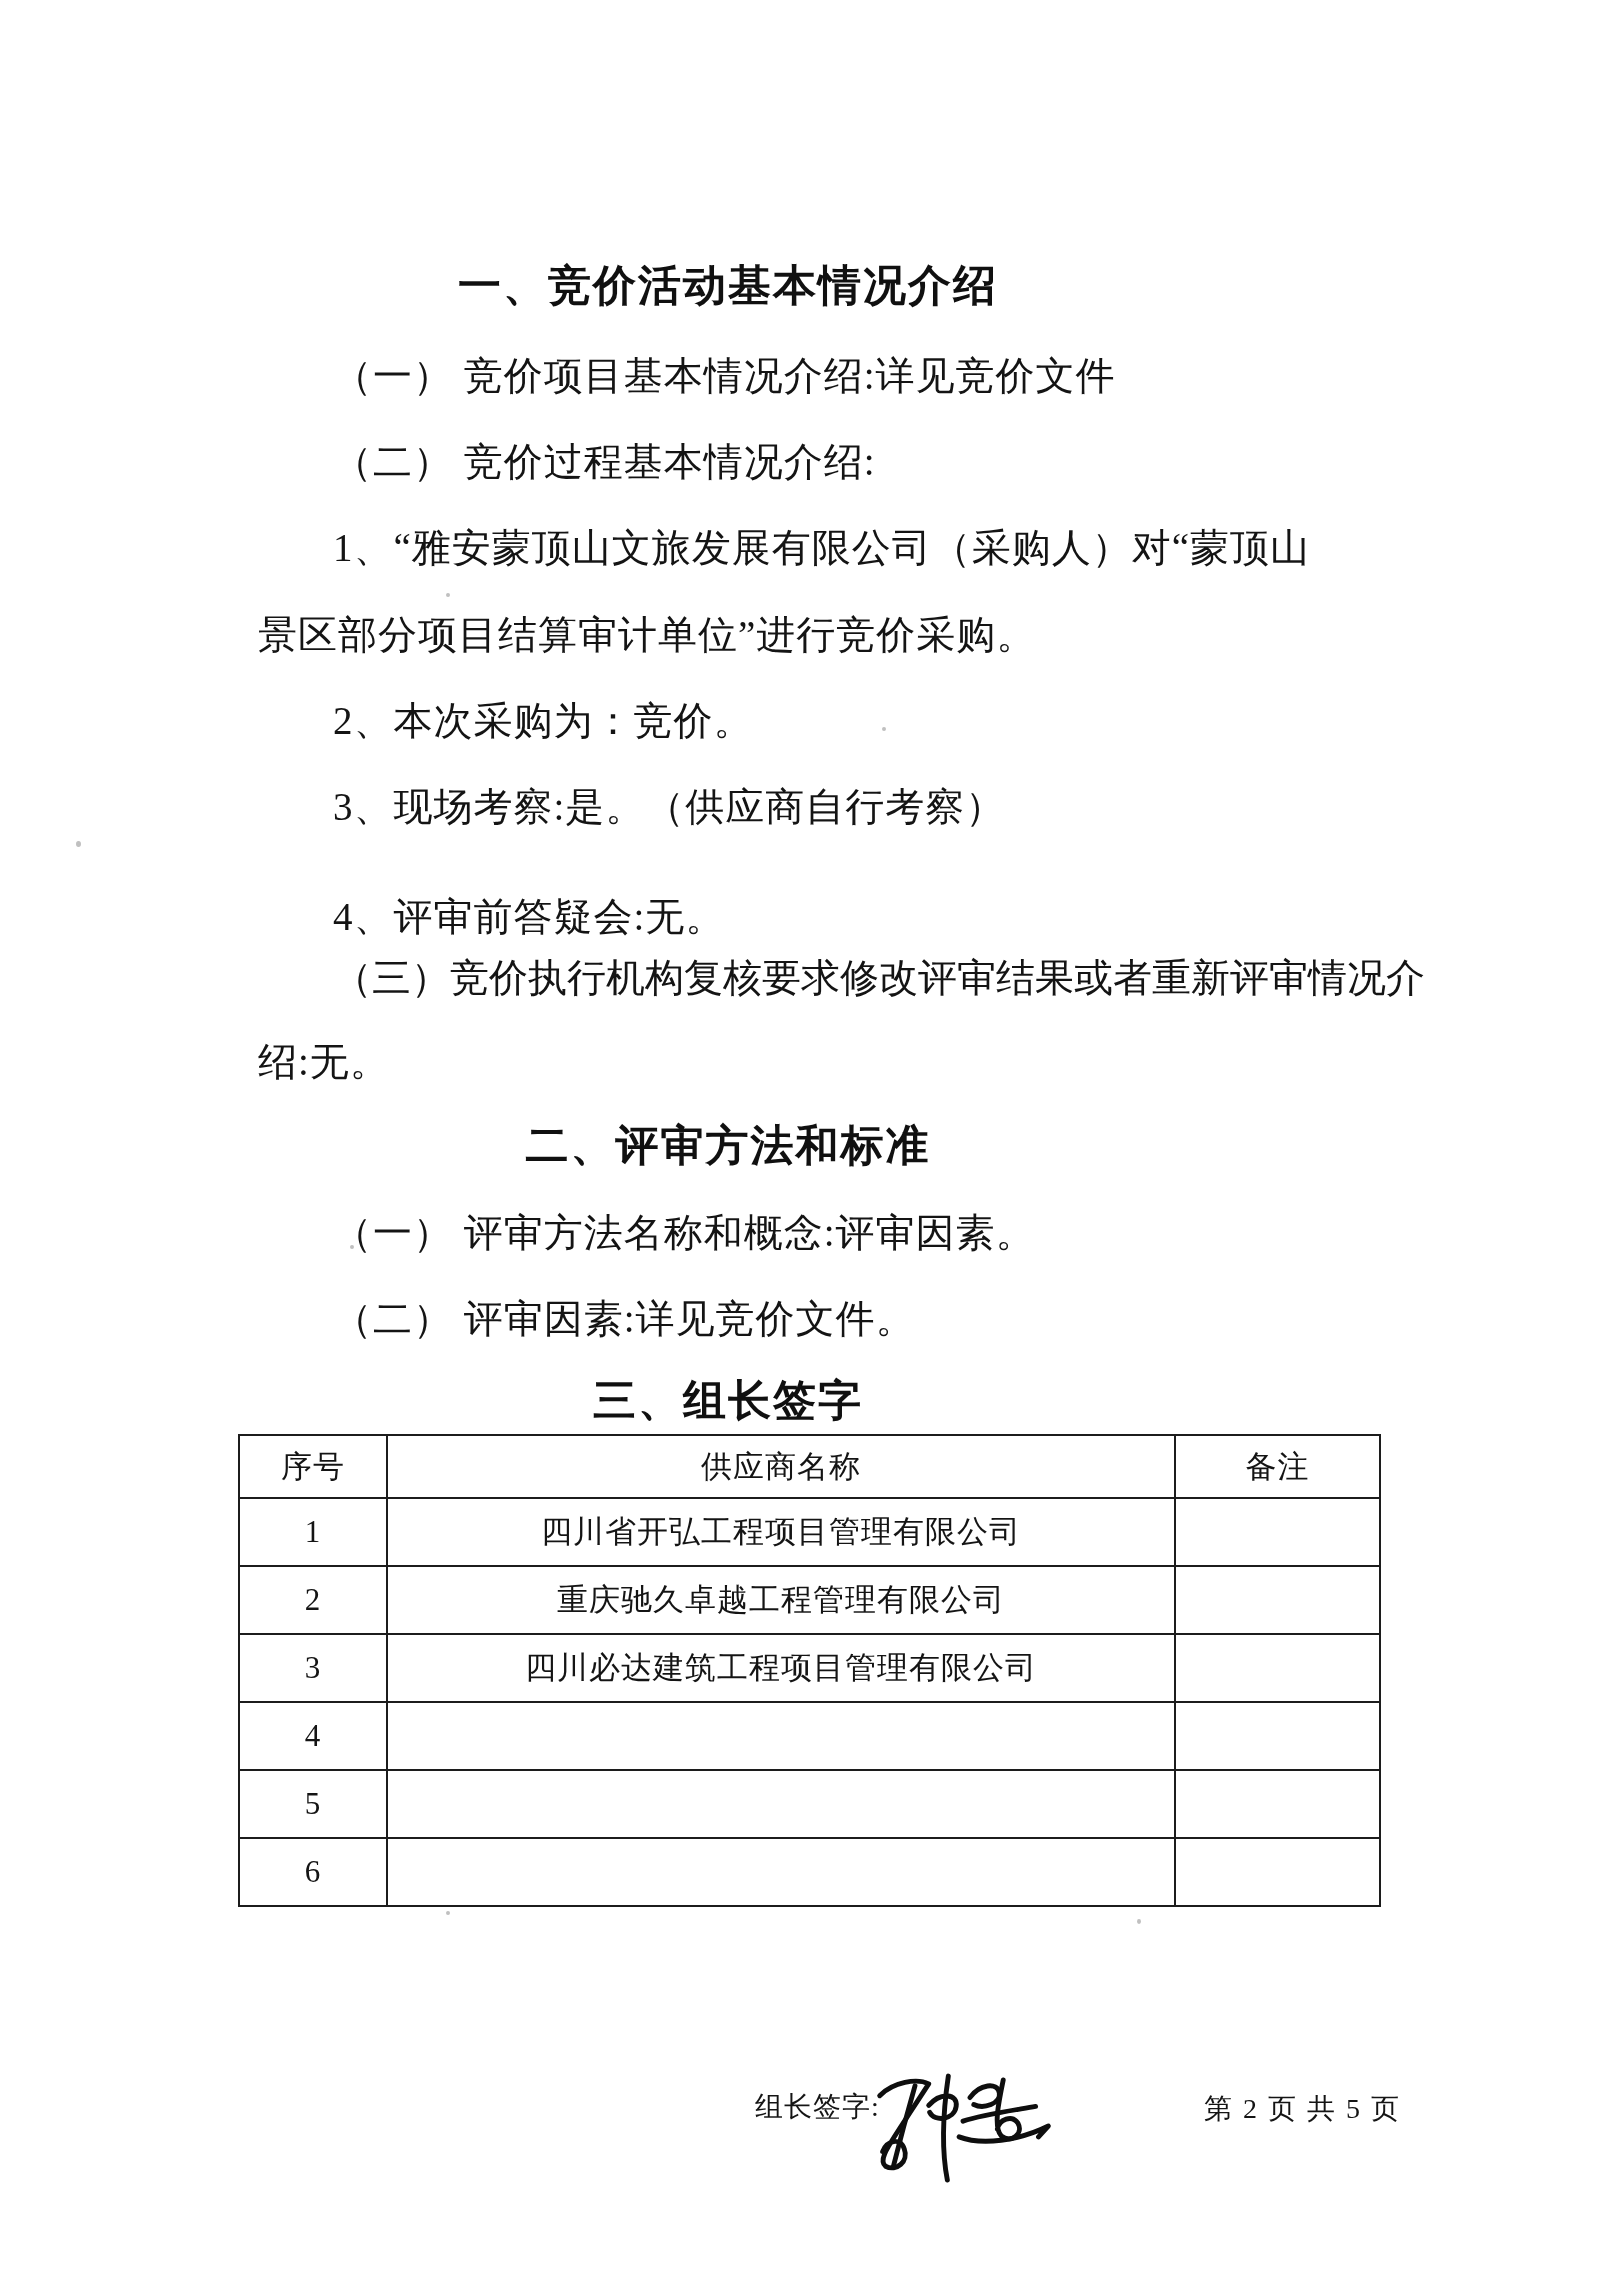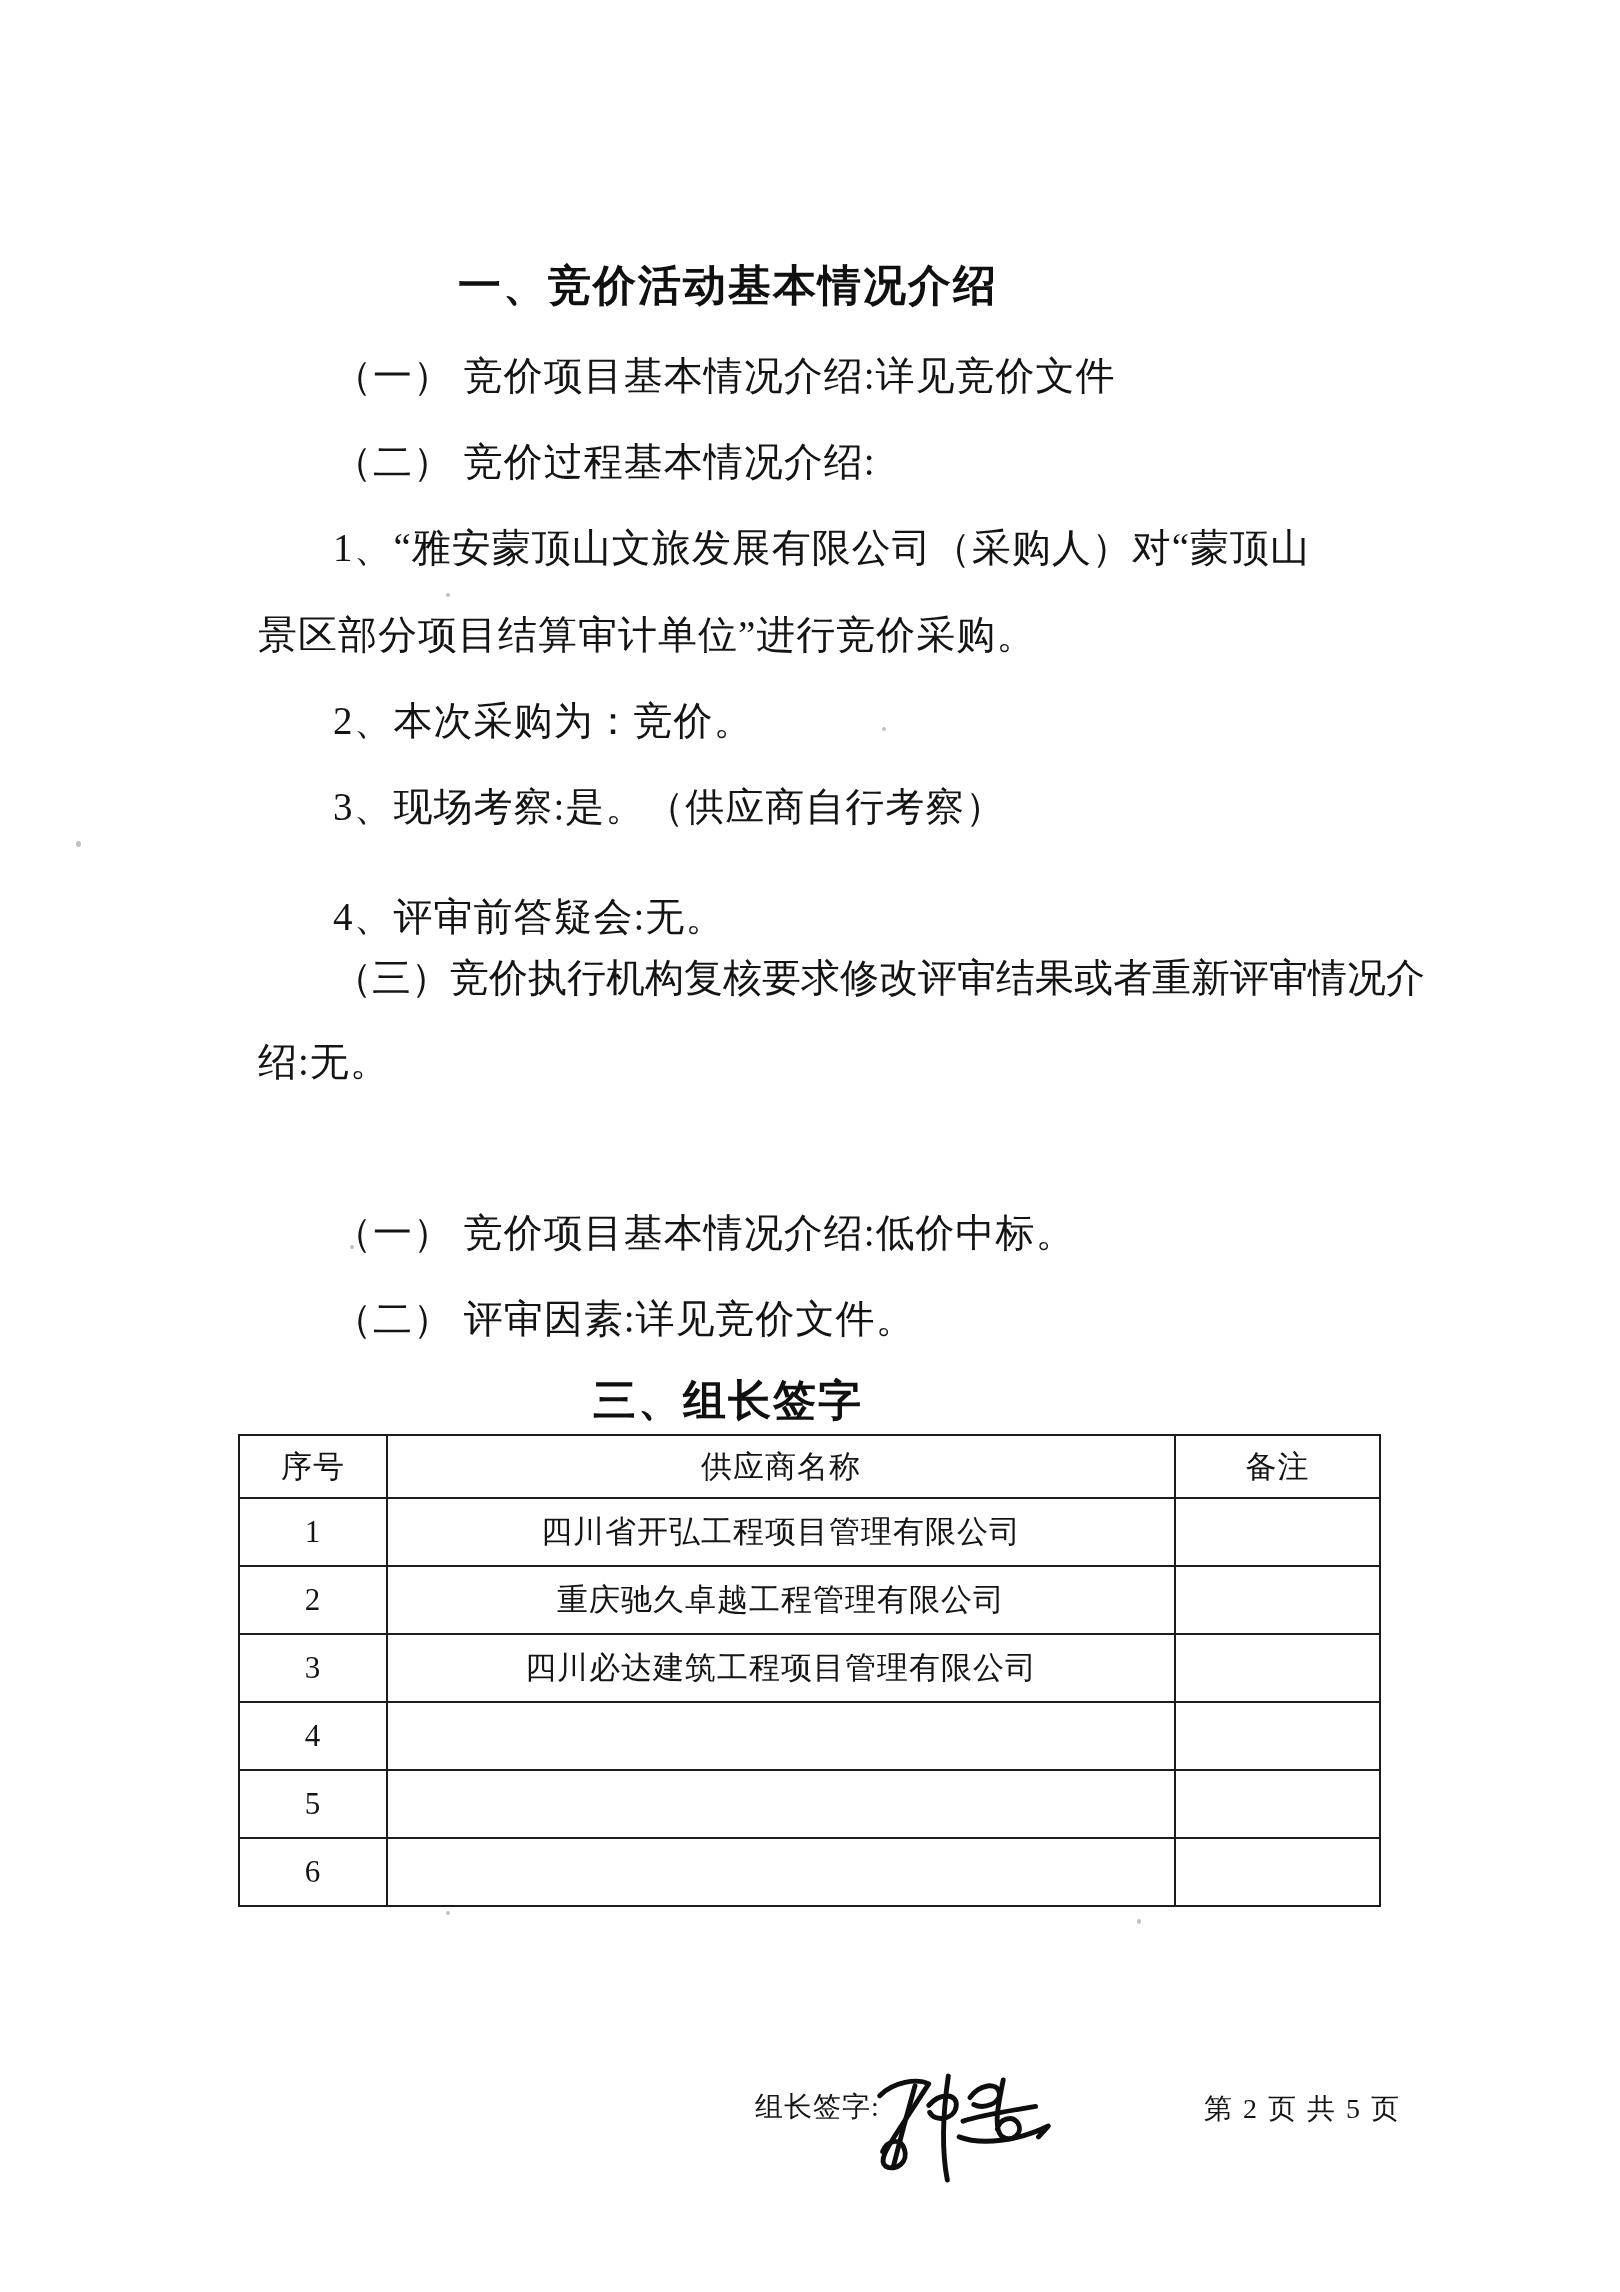--- a/index.html
+++ b/index.html
@@ -88,22 +88,23 @@
   <div class="line" style="left:333px;top:521px;">1、“雅安蒙顶山文旅发展有限公司（采购人）对“蒙顶山</div>
   <div class="line" style="left:258px;top:608px;">景区部分项目结算审计单位”进行竞价采购。</div>
 
   <div class="line" style="left:333px;top:694px;">2、本次采购为：竞价。</div>
   <div class="line" style="left:333px;top:780px;">3、现场考察:是。（供应商自行考察）</div>
   <div class="line" style="left:333px;top:890px;">4、评审前答疑会:无。</div>
 
   <div class="line" style="left:333px;top:951px;letter-spacing:0;">（三）竞价执行机构复核要求修改评审结果或者重新评审情况介</div>
   <div class="line" style="left:258px;top:1035px;">绍:无。</div>
 
+  <div class="heading" style="top:1117px;">二、评审方法和标准</div>
 
-  <div class="line" style="left:333px;top:1206px;">（一） 竞价项目基本情况介绍:低价中标。</div>
+  <div class="line" style="left:333px;top:1206px;">（一） 评审方法名称和概念:评审因素。</div>
   <div class="line" style="left:333px;top:1292px;">（二） 评审因素:详见竞价文件。</div>
 
   <div class="heading" style="top:1372px;">三、组长签字</div>
 
   <table class="suppliers-table">
     <tbody>
         <tr class="header-row">
       <th class="col-no">序号</th>
       <th class="col-name">供应商名称</th>
       <th class="col-note">备注</th>

